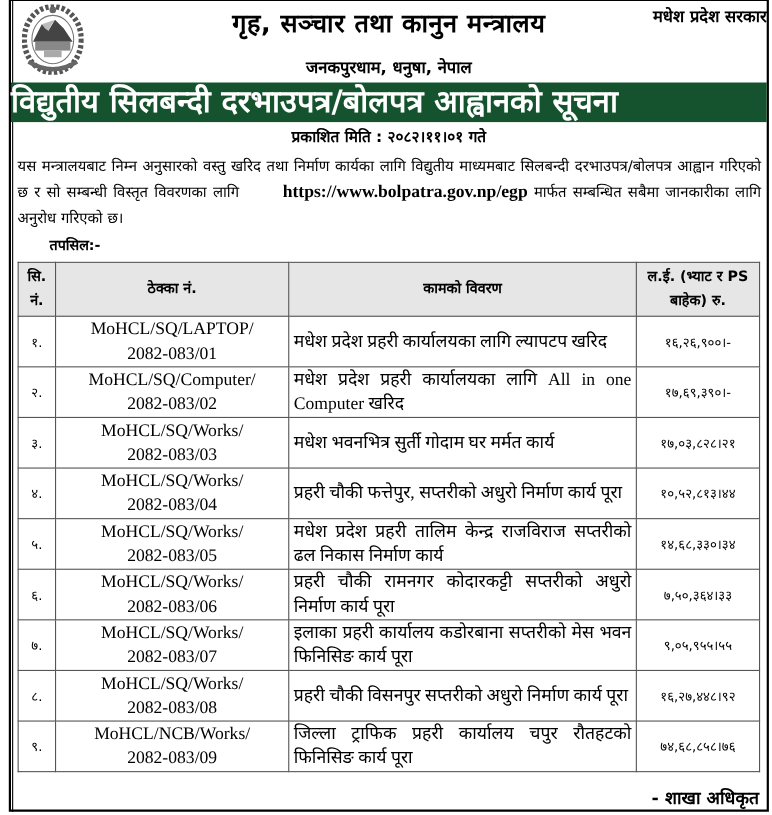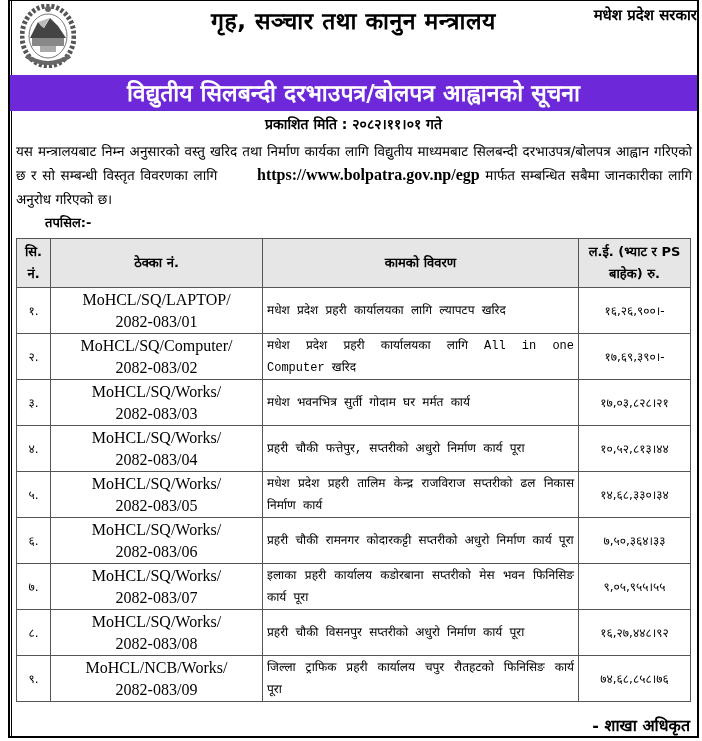--- a/index.html
+++ b/index.html
@@ -25,22 +25,22 @@
   .hdr-line2 {
     position: absolute; left: 0; width: 100%; top: 4px; text-align: center;
     font-family: "DejaVu Sans", sans-serif; font-size: 23px; font-weight: bold; letter-spacing: 0.5px;
   }
   .hdr-line3 {
     position: absolute; left: 0; width: 100%; top: 50px; text-align: center;
     font-family: "DejaVu Sans", sans-serif; font-size: 15px; font-weight: bold;
   }
   .title-bar {
     position: absolute; left: 10px; top: 75px; width: 687px; height: 36px;
-    background: #6d28d9; color: #fff; text-align: center;
-    font-family: "DejaVu Sans", sans-serif; font-size: 23px; font-weight: bold; line-height: 36px;
+    background: #14532d; color: #fff; text-align: left;
+    font-family: "DejaVu Sans", sans-serif; font-size: 28px; font-weight: bold; line-height: 36px;
   }
   .pub-date {
     position: absolute; left: 10px; top: 114px; width: 687px; text-align: center;
     font-family: "DejaVu Sans", sans-serif; font-size: 14px; font-weight: bold;
   }
   .body-text {
     position: absolute; left: 16px; top: 139px; width: 676px;
     font-family: "DejaVu Sans", sans-serif; font-size: 13.5px; line-height: 24px; text-align: justify;
   }
   .body-text .url { font-family: "Liberation Serif", serif; font-weight: bold; font-size: 16px; margin-left: 34px; }
@@ -56,21 +56,21 @@
     border: 1px solid #555; padding: 0 4px; vertical-align: middle;
   }
   table.tender th {
     background: #e6e6e6; font-family: "DejaVu Sans", sans-serif; font-size: 13px; font-weight: bold;
     height: 48px; text-align: center; line-height: 22px;
   }
   table.tender th.amt { font-size: 13px; }
   table.tender td { height: 45px; }
   td.sn { text-align: center; font-family: "DejaVu Sans", sans-serif; font-size: 12px; }
   td.cno { text-align: center; font-size: 16px; line-height: 22px; }
-  td.desc { font-family: Liberation Mono, monospace; font-size: 12px; line-height: 22px; text-align: justify; padding-left: 5px; }
+  td.desc { font-family: Liberation Serif, serif; font-size: 16px; line-height: 22px; text-align: justify; padding-left: 5px; }
   td.amt { text-align: center; font-family: "DejaVu Sans", sans-serif; font-size: 12px; white-space: nowrap; padding: 0 2px; margin-left: 47px; }
   .signature {
     position: absolute; right: 12px; top: 714px;
     font-family: "DejaVu Sans", sans-serif; font-size: 16px; font-weight: bold;
   }
 </style>
 </head>
 <body>
 
 <div class="frame"></div>
@@ -82,20 +82,21 @@
     <ellipse cx="28" cy="32" rx="19" ry="22" fill="#fff" stroke="#777" stroke-width="1"></ellipse>
     <polygon points="10,34 18,18 24,24 30,14 38,22 46,34" fill="#444"></polygon>
     <polygon points="18,18 21,22 24,24 27,18 30,14" fill="#bbb"></polygon>
     <rect x="12" y="34" width="32" height="8" fill="#888"></rect>
     <rect x="20" y="42" width="16" height="6" fill="#aaa"></rect>
     <path d="M6 52 Q28 66 50 52" fill="none" stroke="#666" stroke-width="4"></path>
     <circle cx="28" cy="5" r="3" fill="#666"></circle>
   </svg>
   <div class="hdr-line1">मधेश प्रदेश सरकार</div>
   <div class="hdr-line2">गृह, सञ्चार तथा कानुन मन्त्रालय</div>
+  <div class="hdr-line3">जनकपुरधाम, धनुषा, नेपाल</div>
 </div>
 
 <div class="title-bar">विद्युतीय सिलबन्दी दरभाउपत्र/बोलपत्र आह्वानको सूचना</div>
 
 <div class="pub-date">प्रकाशित मिति : २०८२।११।०१ गते</div>
 
 <div class="body-text">
   <span>यस मन्त्रालयबाट निम्न अनुसारको वस्तु खरिद तथा निर्माण कार्यका लागि विद्युतीय माध्यमबाट सिलबन्दी दरभाउपत्र/बोलपत्र आह्वान गरिएको छ र सो सम्बन्धी विस्तृत विवरणका लागि </span><span class="url">https://www.bolpatra.gov.np/egp</span><span> मार्फत सम्बन्धित सबैमा जानकारीका लागि अनुरोध गरिएको छ।</span>
 </div>
 

